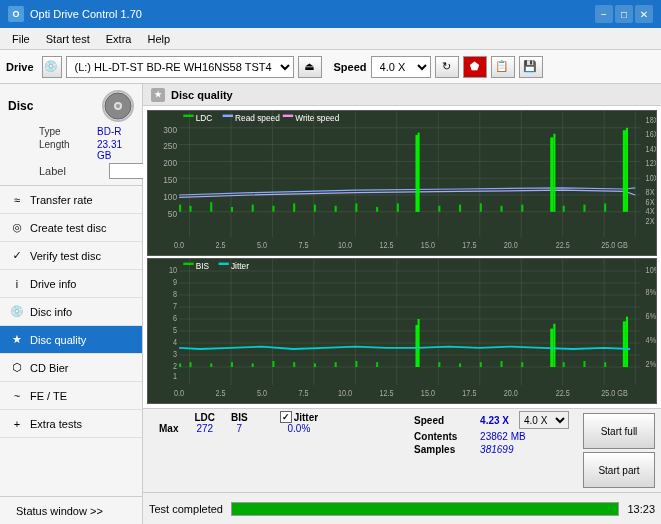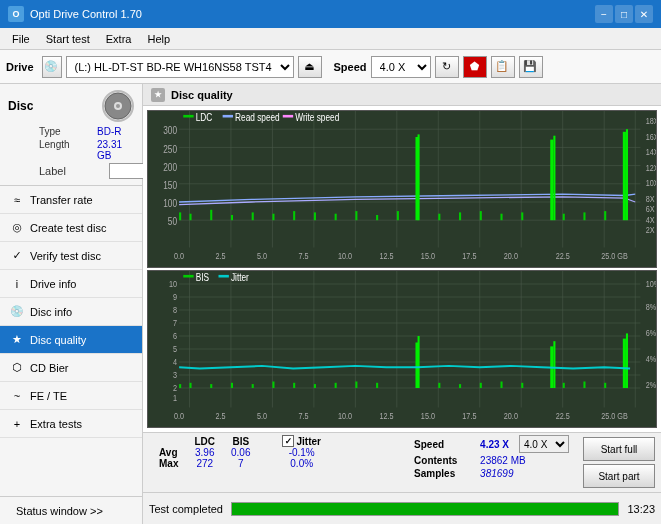--- a/index.html
+++ b/index.html
@@ -277,21 +277,21 @@
     }
     .progress-bar-fill {
       height: 100%;
       background: #00aa00;
     }
     .time-text {
       font-size: 11px;
       white-space: nowrap;
     }
     .action-btn {
-      width: 72px; height: 24px;
+      width: 72px; height: 36px;
       background: linear-gradient(to bottom, #fff, #d8d8d8);
       border: 1px solid #888;
       cursor: pointer;
       font-size: 10px;
       display: flex; align-items: center; justify-content: center;
     }
 
     
     .stats-section {
       display: flex;
@@ -676,27 +676,20 @@
               <th>
                 <div class="jitter-check">
                   <div class="checkbox-box">✓</div>
                   <span>Jitter</span>
                 </div>
               </th>
             </tr>
           </thead>
           <tbody>
             <tr>
-              <td class="label">Avg</td>
-              <td>3.96</td>
-              <td>0.06</td>
-              <td></td>
-              <td>-0.1%</td>
-            </tr>
-            <tr>
               <td class="label">Max</td>
               <td>272</td>
               <td>7</td>
               <td></td>
               <td>0.0%</td>
             </tr>
           </tbody>
         </table>
       </div>
 

